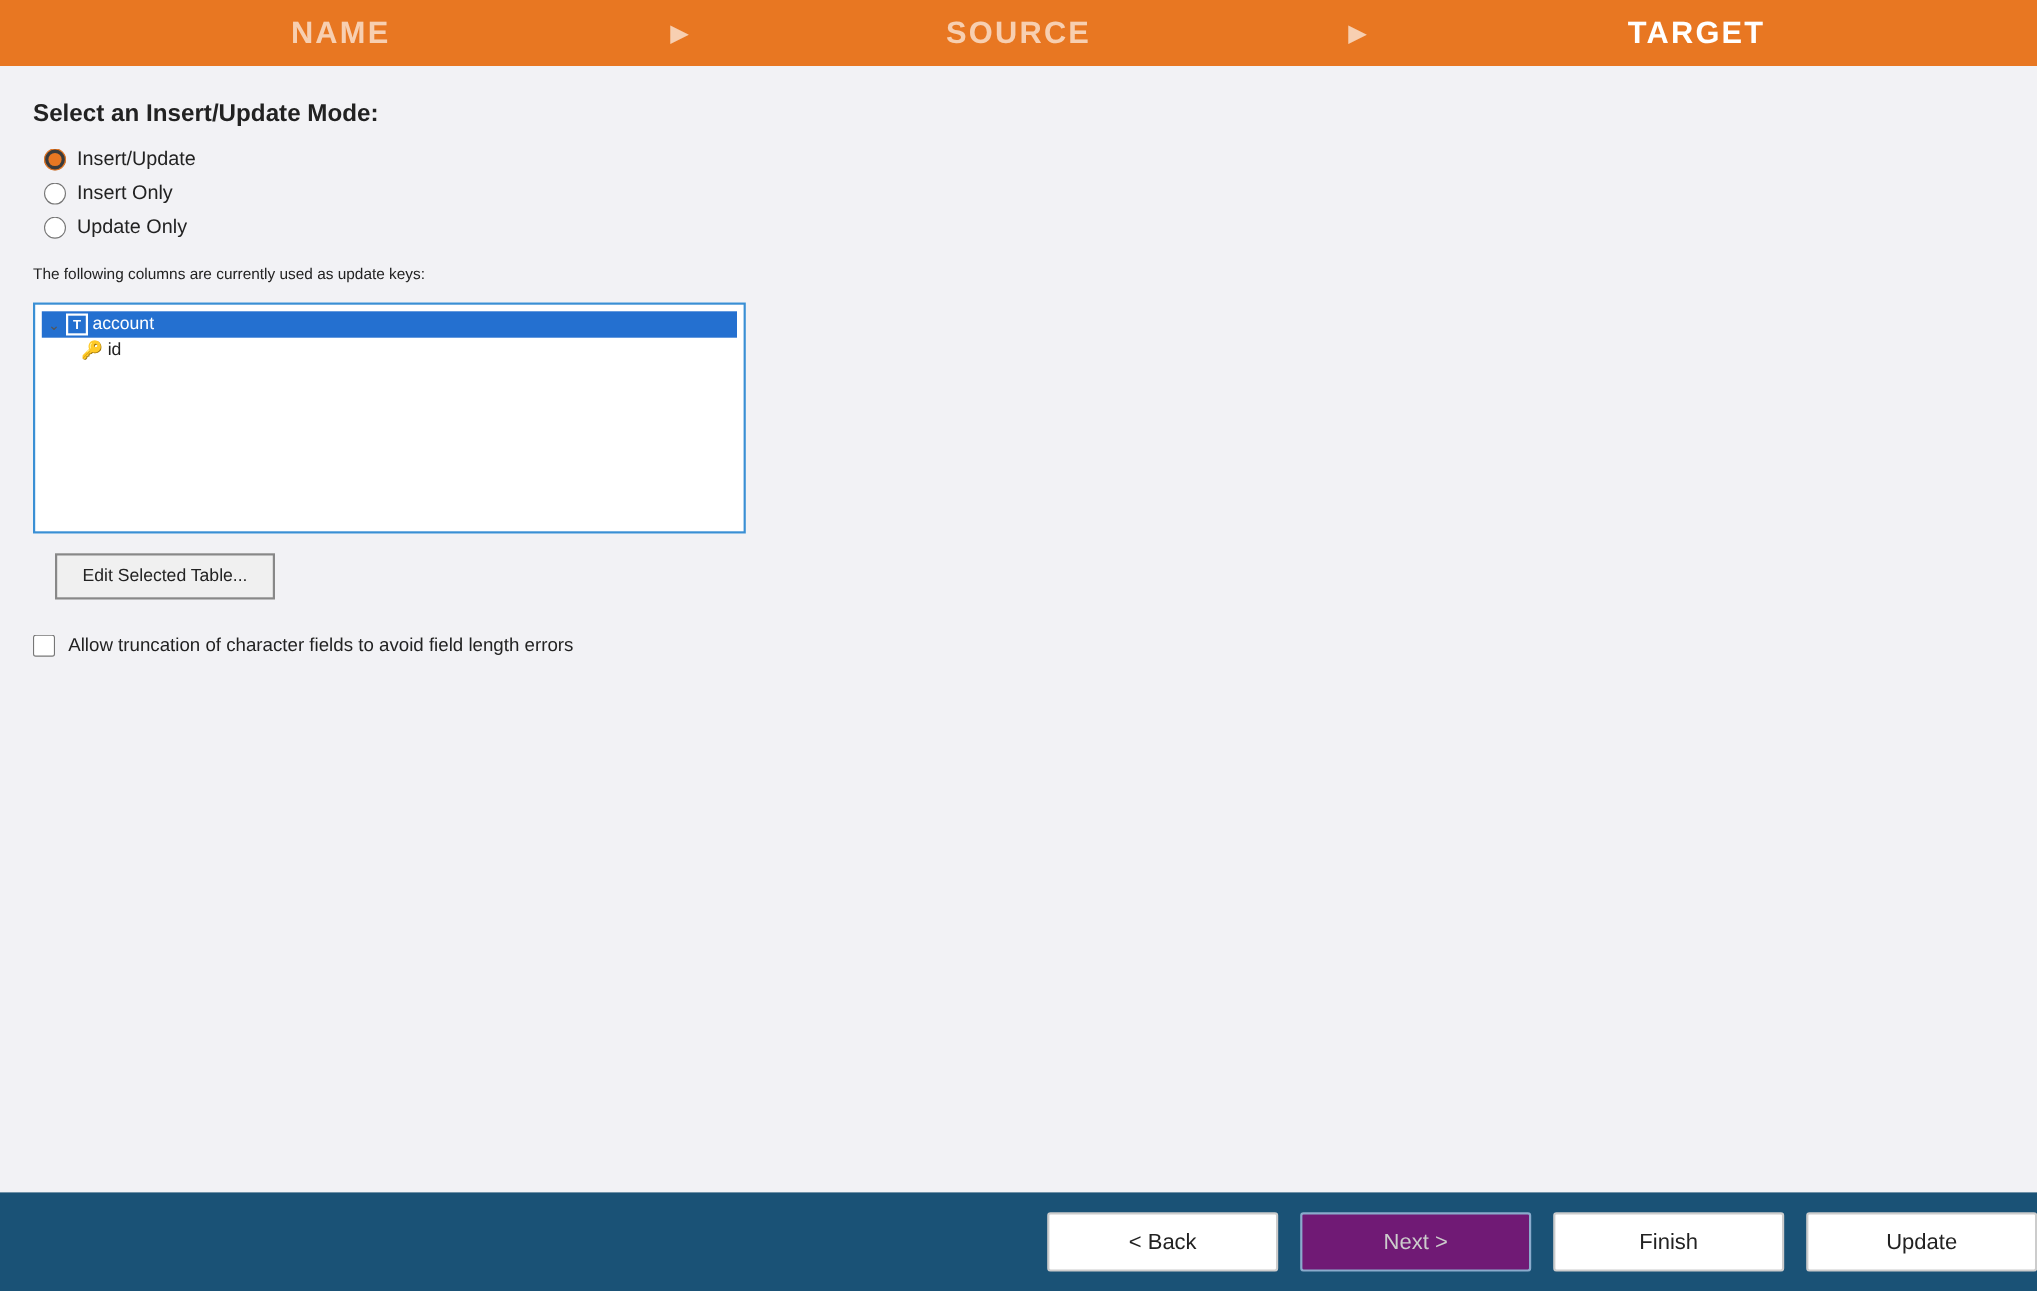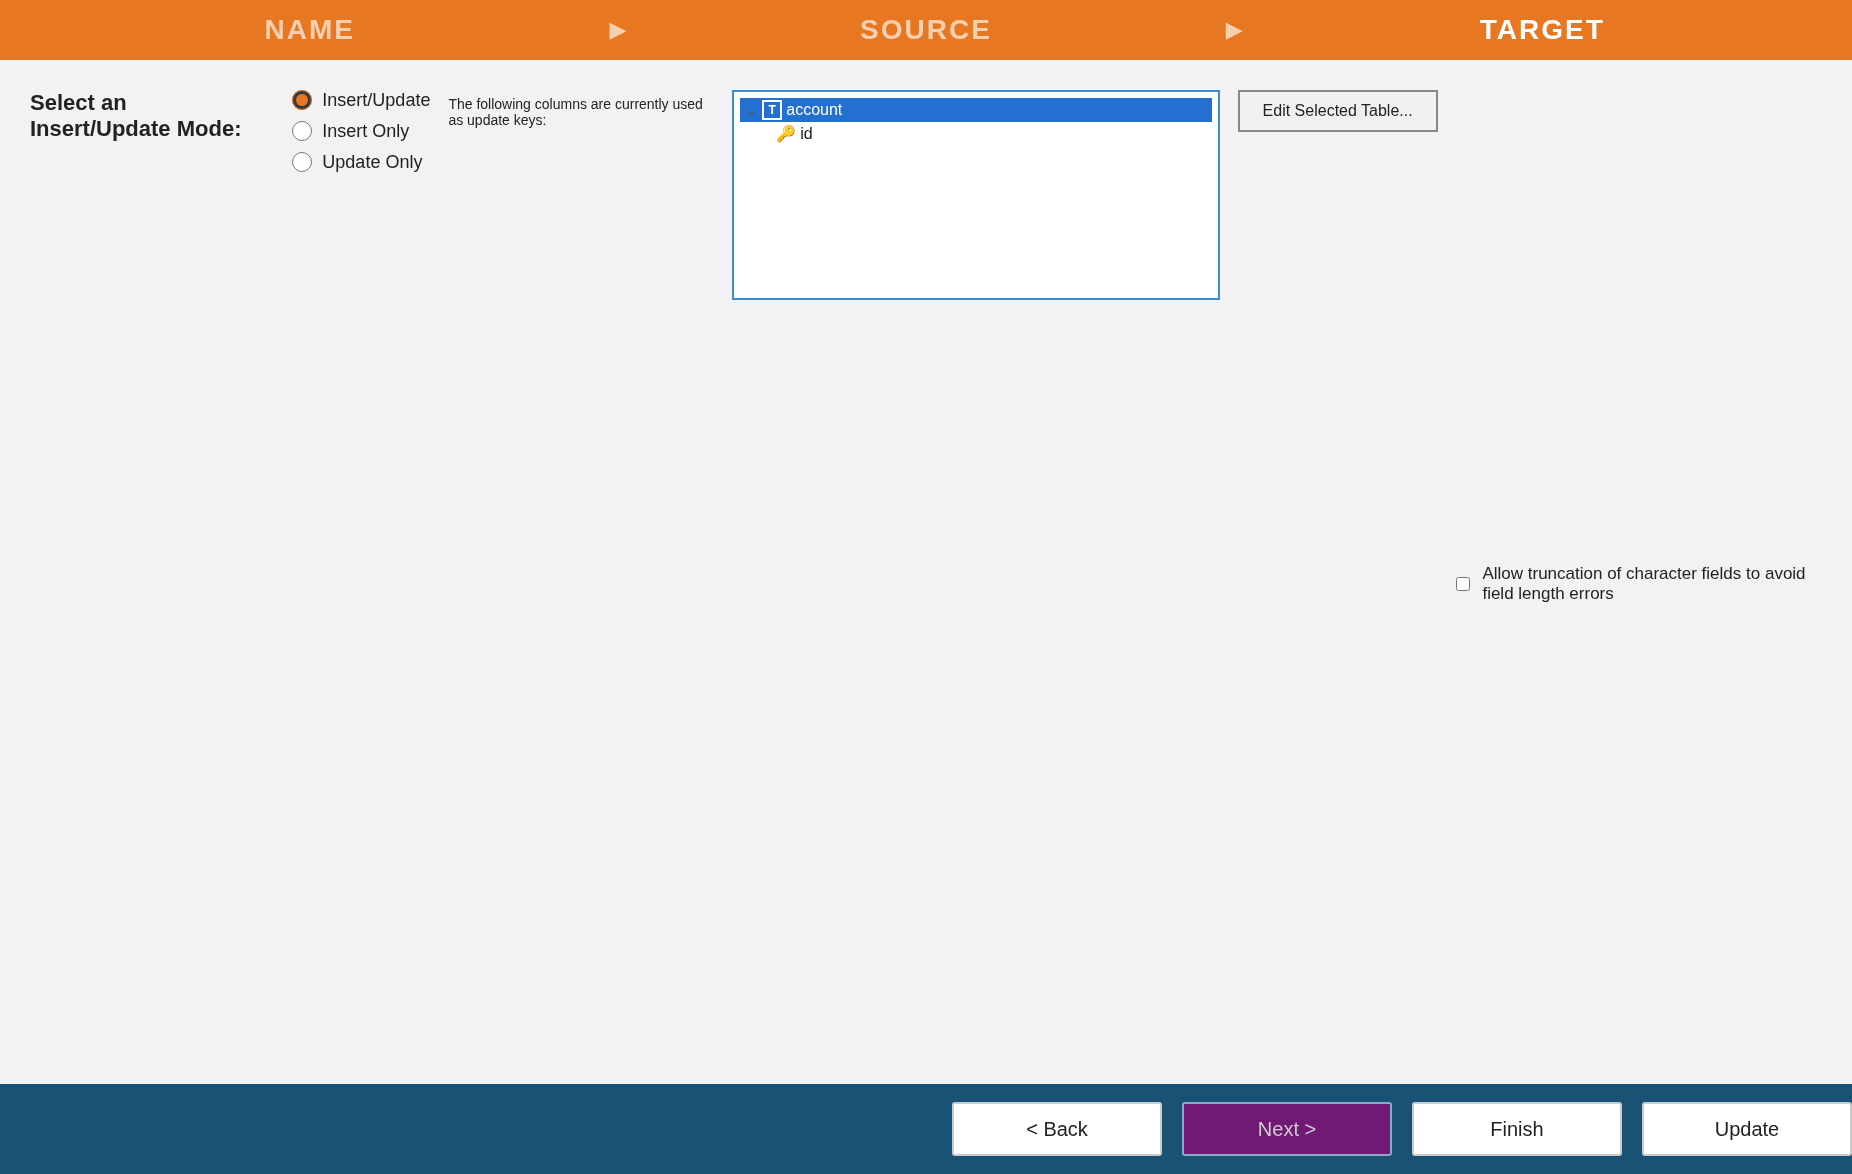--- a/index.html
+++ b/index.html
@@ -41,40 +41,41 @@
       font-size: 22px;
       margin: 0 10px;
     }
 
     
     .main-content {
       flex: 1;
       background: #f2f2f5;
       padding: 30px 30px 20px 30px;
       display: flex;
-      flex-direction: row;
+      flex-direction: column;
       gap: 18px;
       overflow: hidden;
     }
 
     .section-title {
       font-size: 22px;
       font-weight: bold;
       color: #222;
     }
 
     
     .radio-group {
       display: flex;
       flex-direction: column;
       gap: 10px;
       margin-left: 10px;
     }
     .radio-item {
       display: flex;
+      align-items: center;
       gap: 10px;
       font-size: 18px;
       color: #222;
       cursor: pointer;
     }
     .radio-item input[type="radio"] {
       width: 20px;
       height: 20px;
       cursor: pointer;
       accent-color: #E87722;
@@ -163,20 +164,21 @@
       height: 42px;
       background: #f0f0f0;
       border: 2px solid #888;
       font-size: 16px;
       color: #222;
       cursor: pointer;
       text-align: center;
       display: flex;
       align-items: center;
       justify-content: center;
+      margin-left: 20px;
     }
 
     
     .truncation-row {
       display: flex;
       align-items: center;
       gap: 12px;
       font-size: 17px;
       color: #222;
       margin-top: 14px;

